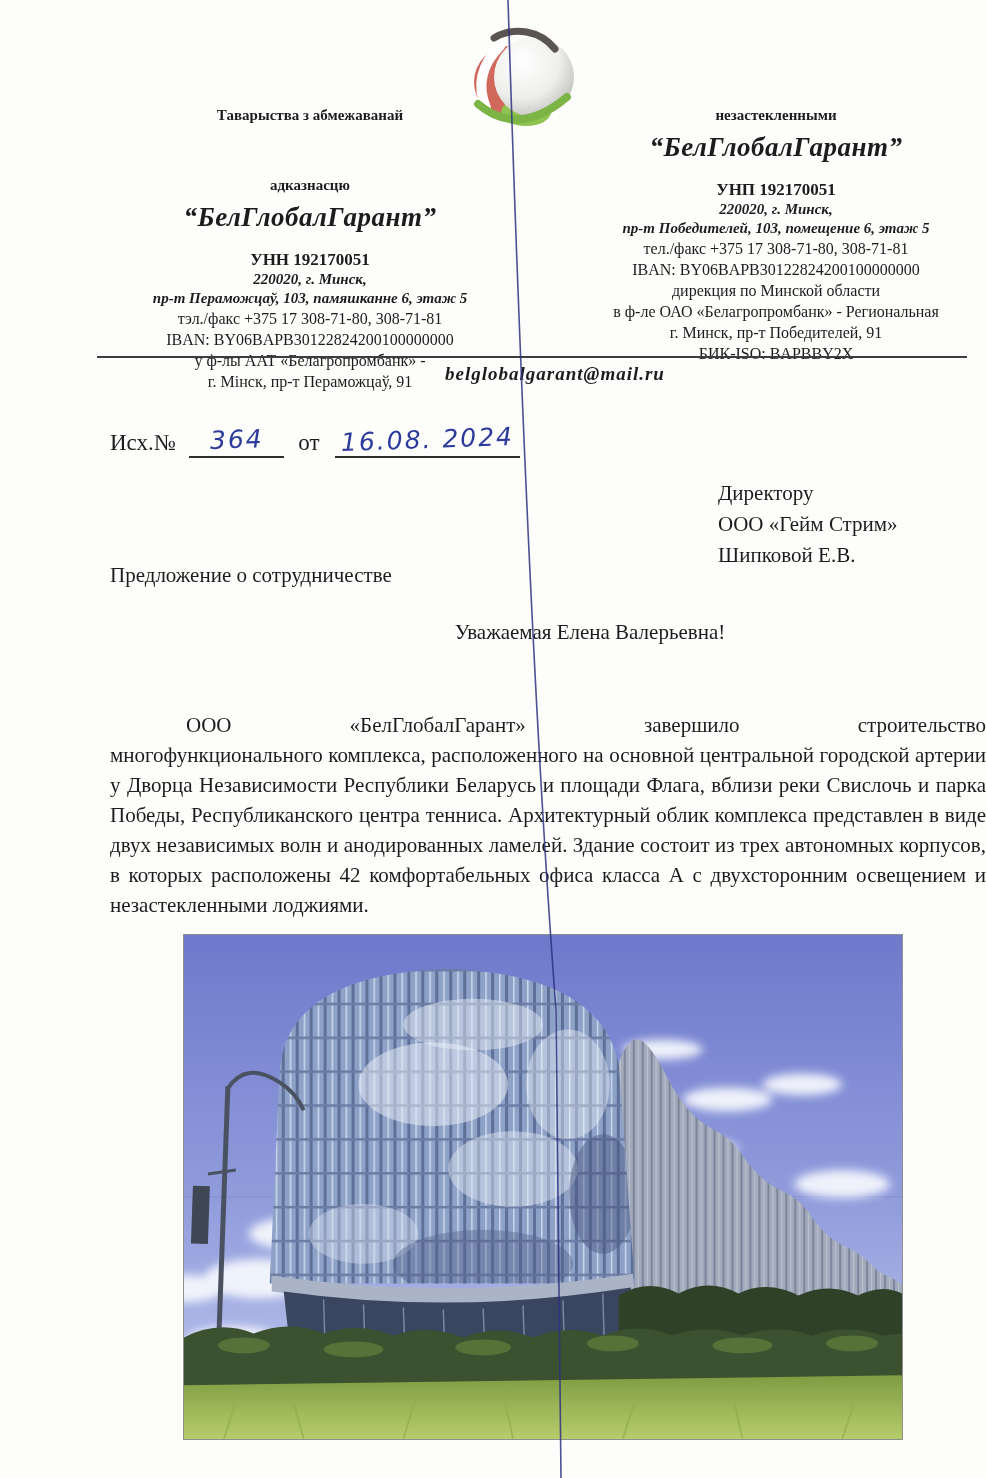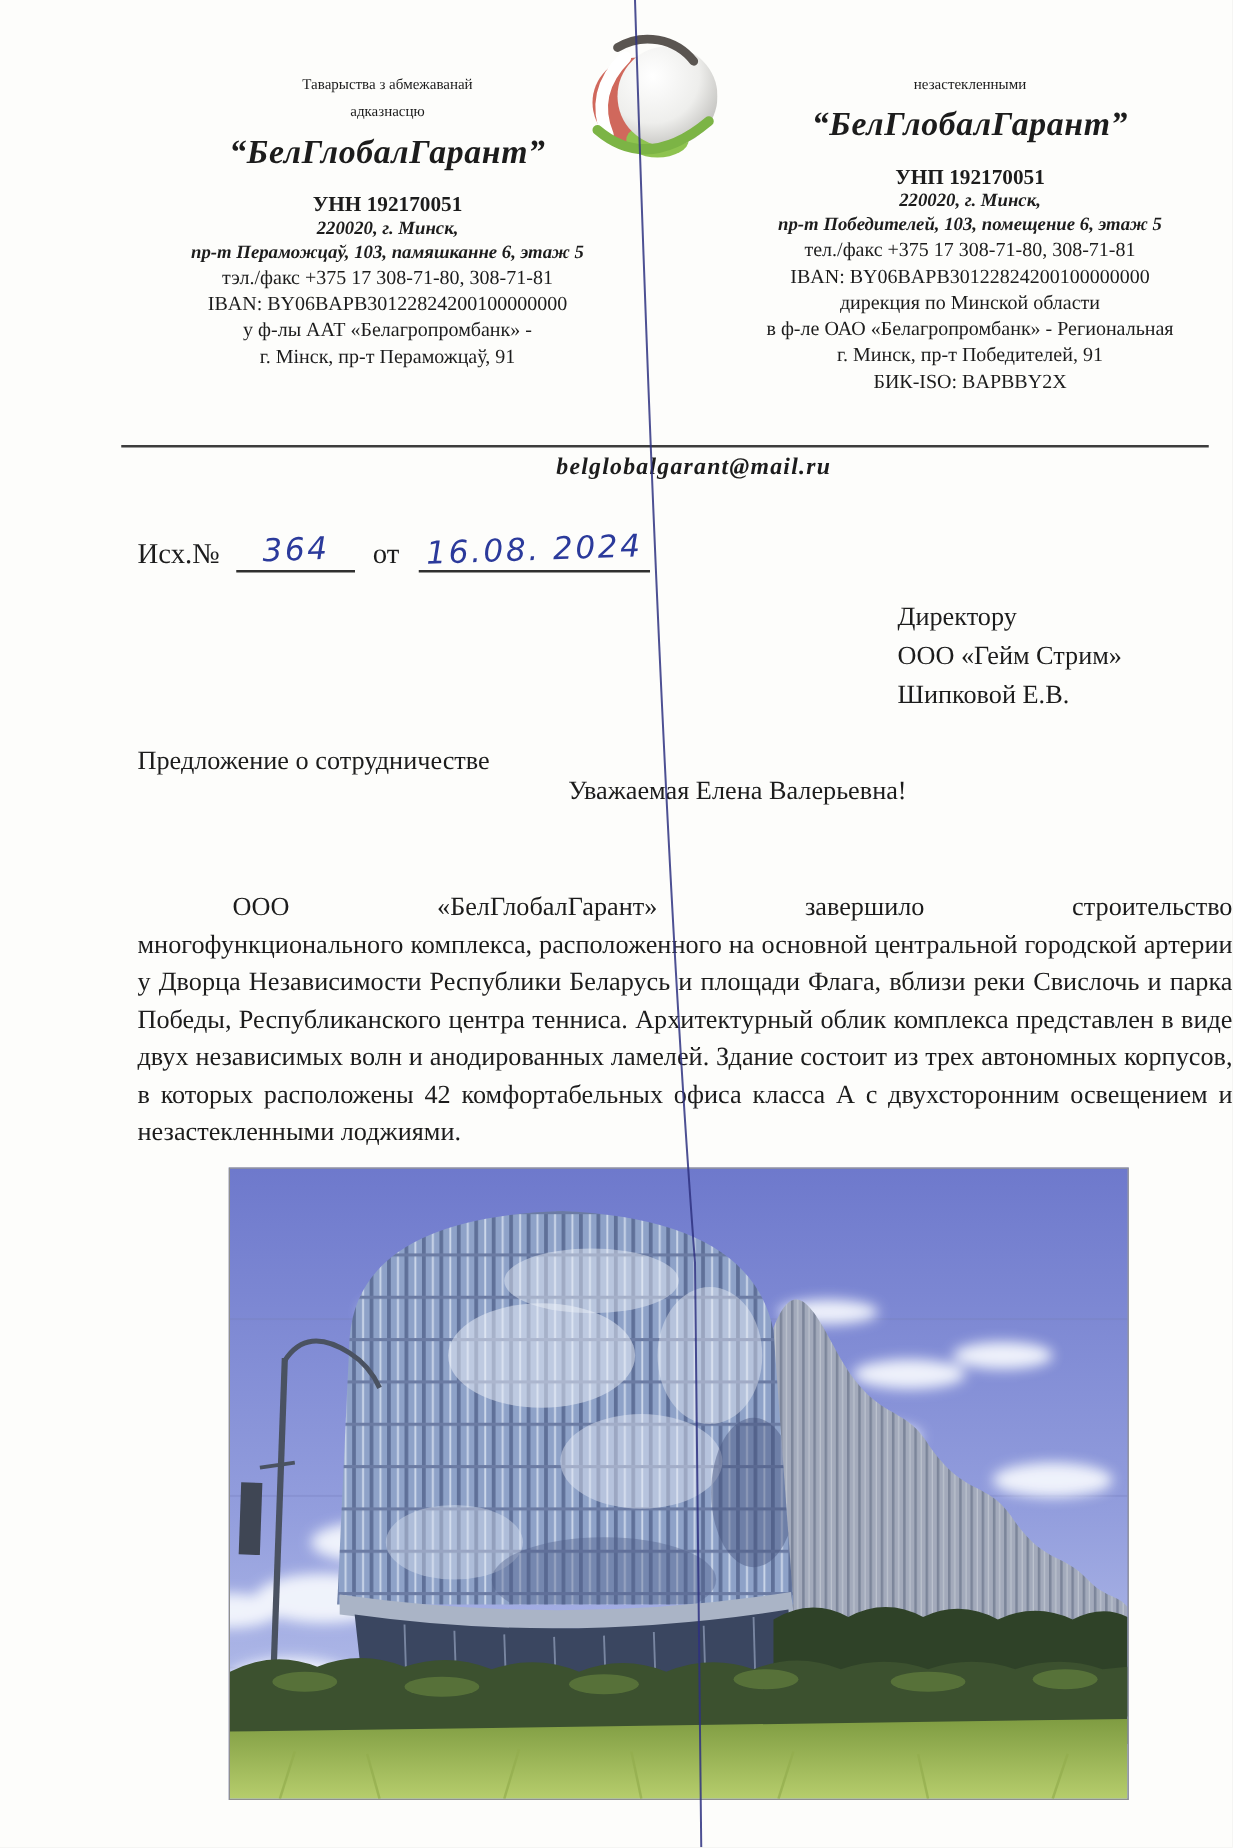--- a/index.html
+++ b/index.html
@@ -5,39 +5,39 @@
   * { margin:0; padding:0; box-sizing:border-box; }
   body { background:#e8e8e8; font-family:"Liberation Serif", serif; }
   .page {
     position:relative; width:986px; height:1478px; margin:0 auto;
     background:#fdfdfb; overflow:hidden; color:#1c1c1c;
   }
   
   .lh-col { position:absolute; top:56px; width:420px; text-align:center; }
   .lh-col.left  { left:100px; }
   .lh-col.right { left:566px; }
-  .org-type { font-size:12px; font-weight:normal; line-height:22px; }
+  .org-type { font-size:15px; font-weight:bold; line-height:22px;margin-top:48px; }
   .company-name { font-size:27px; font-weight:bold; font-style:italic; letter-spacing:.5px; margin:6px 0 16px; }
   .tax-id { font-size:17px; font-weight:bold; line-height:21px; }
   .addr-it { font-size:15px; font-weight:bold; font-style:italic; line-height:19px; }
   .detail  { font-size:16px; line-height:21px; }
   .logo { position:absolute; left:466px; top:20px; width:108px; height:118px; }
   .rule { position:absolute; left:97px; top:356px; width:870px; border-top:2px solid #3d3d3d; }
   .email-line { position:absolute; left:124px; top:363px; width:862px; text-align:center;
                 font-size:19px; font-weight:bold; font-style:italic; letter-spacing:1px; }
   
   .ref-line { position:absolute; left:110px; top:427px; font-size:23px; }
   .blank { display:inline-block; border-bottom:2px solid #30302f; text-align:center; vertical-align:baseline; }
   .blank.num  { width:95px;  margin:0 8px; }
   .blank.date { width:185px; margin-left:10px; }
   .handwritten { display:inline-block; font-family:"DejaVu Sans", sans-serif; font-style:italic;
                  color:#2b3a9b; font-size:25px; letter-spacing:2px;
                  transform:rotate(-2deg) translateY(-2px); }
   .addressee { position:absolute; left:718px; top:478px; font-size:21px; line-height:31px; }
-  .subject { position:absolute; left:110px; top:563px; font-size:21px;margin-top:33px; }
+  .subject { position:absolute; left:110px; top:563px; font-size:21px; }
   .salutation { position:absolute; left:190px; top:620px; width:800px; text-align:center; font-size:21px; }
   
   .body-text { position:absolute; left:110px; top:673px; width:876px; font-size:21px; line-height:30px; }
   .body-first { text-align:justify; text-align-last:justify; padding-left:76px;margin-top:37px; }
   .body-rest  { text-align:justify; }
   
   .photo { position:absolute; left:183px; top:934px; width:720px; height:506px;
            border:1px solid #8f8f8f; background:#8892d8; }
   .photo svg { display:block; width:100%; height:100%; }
   

